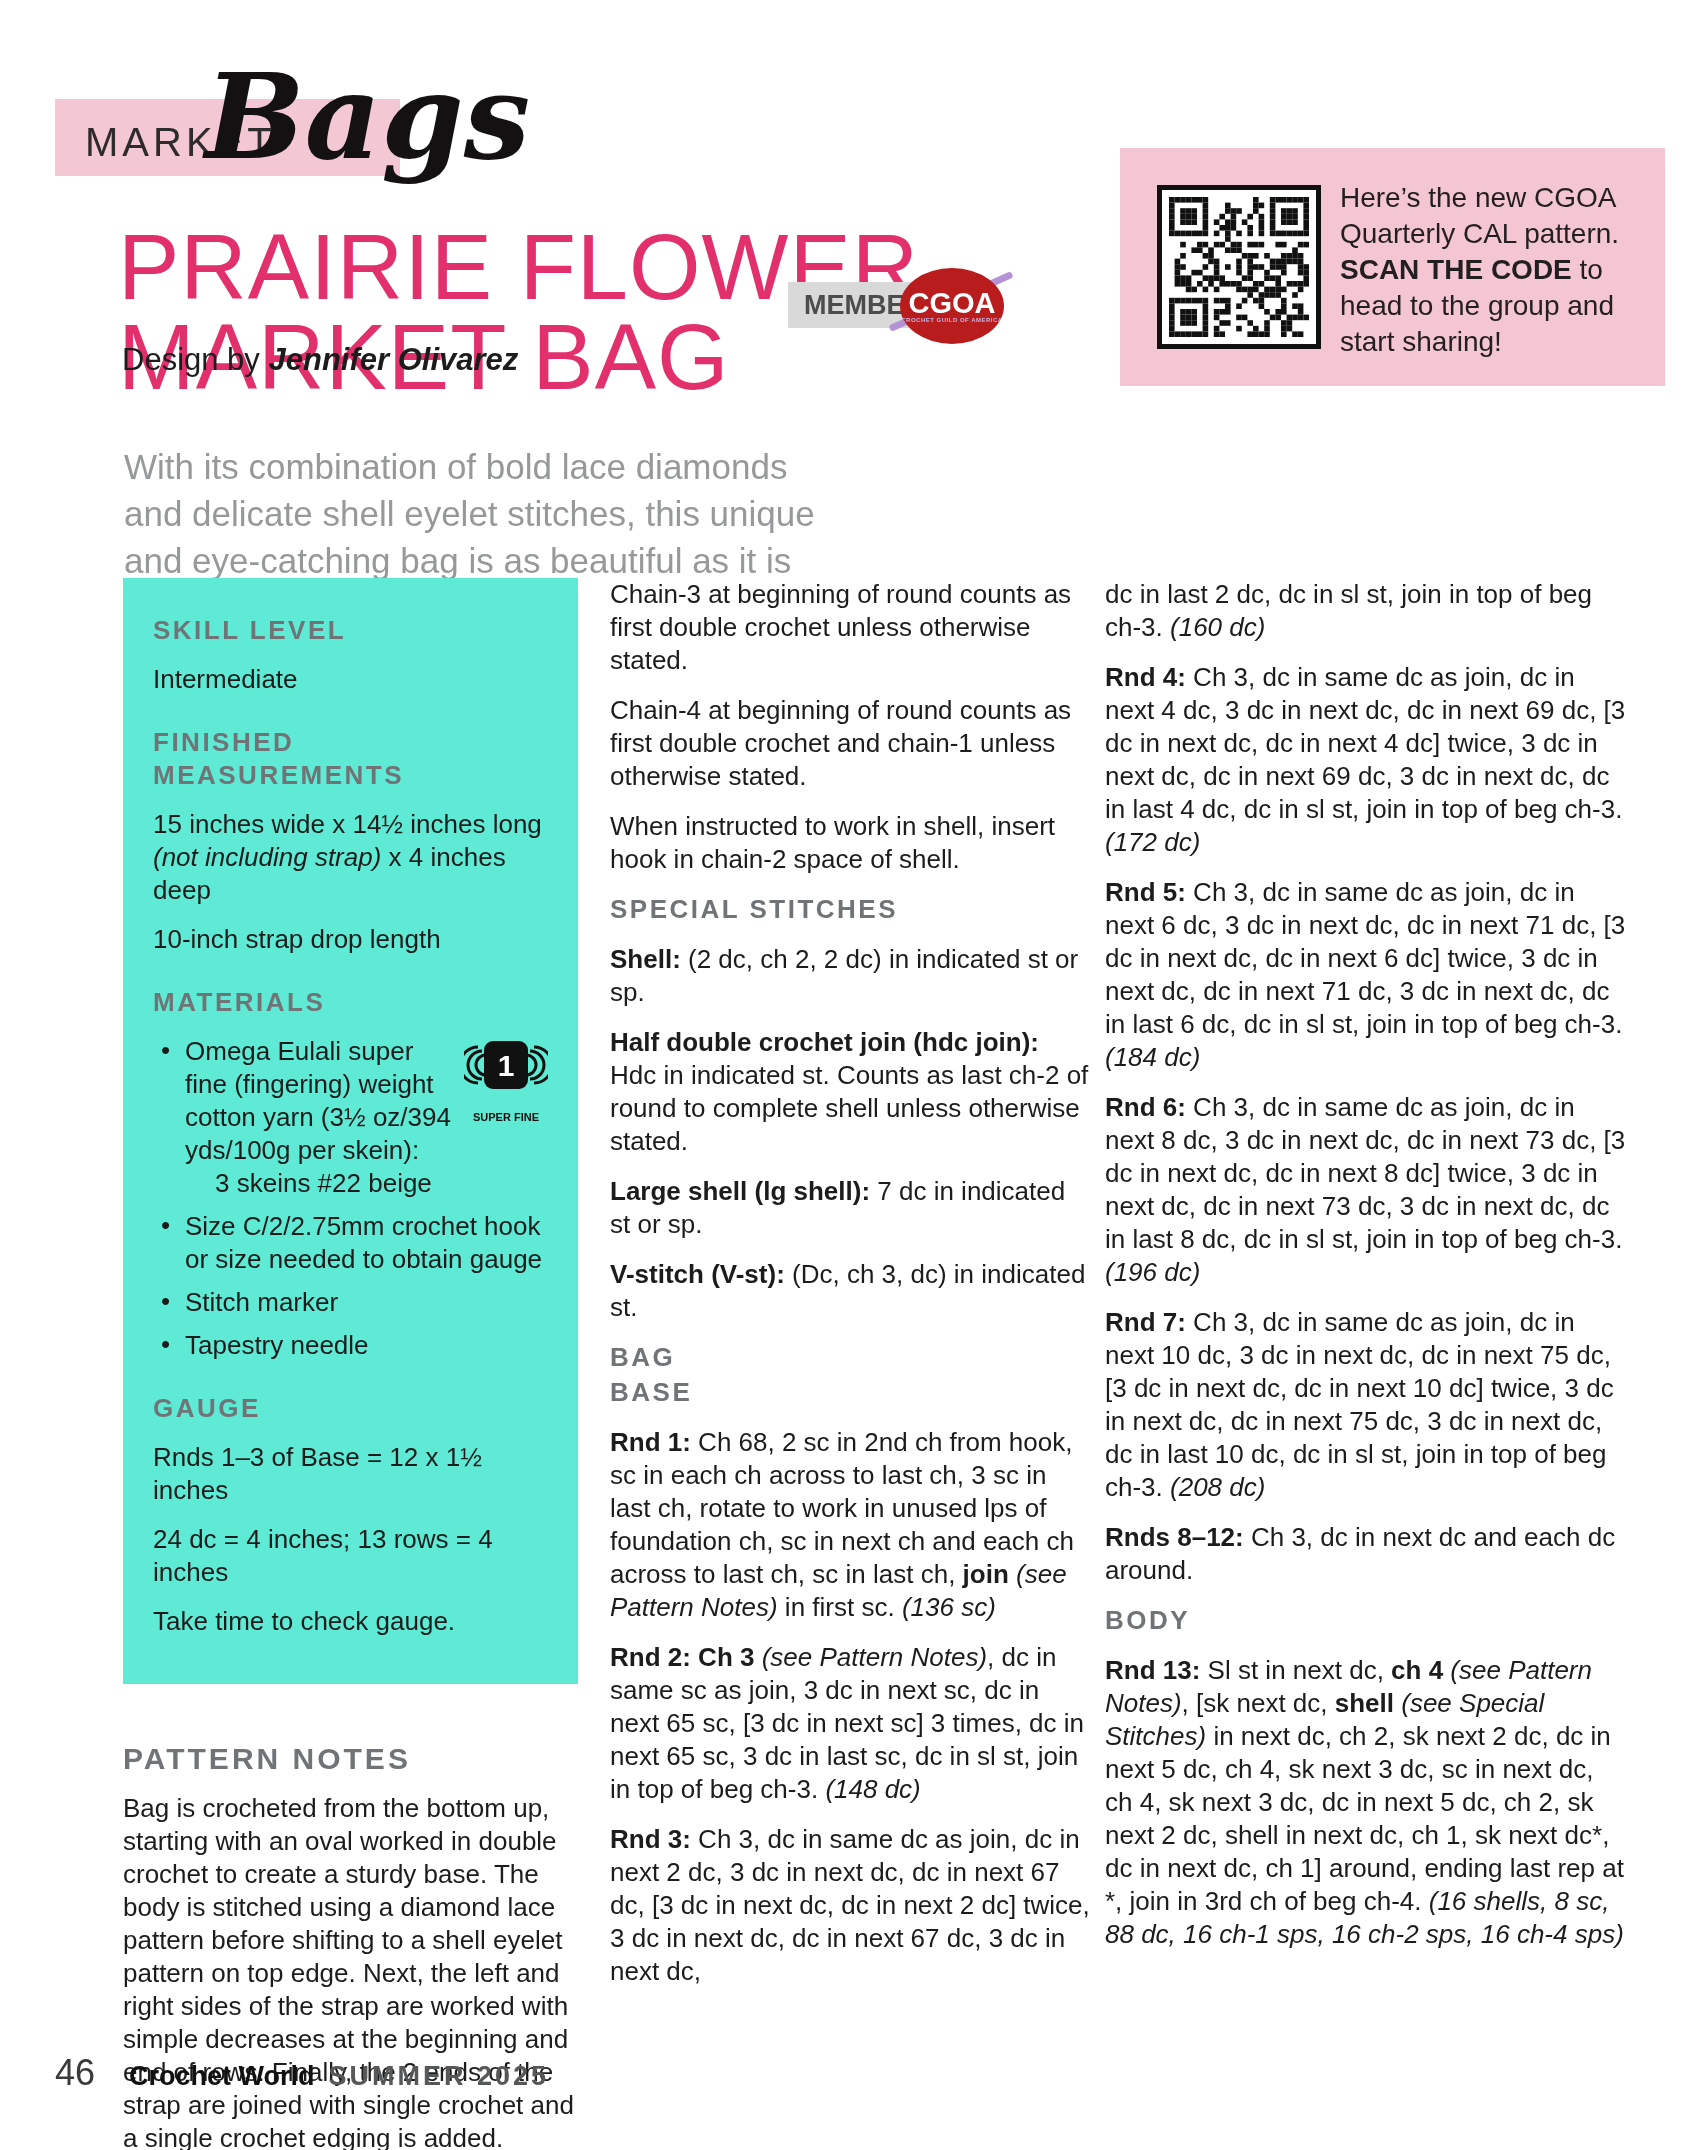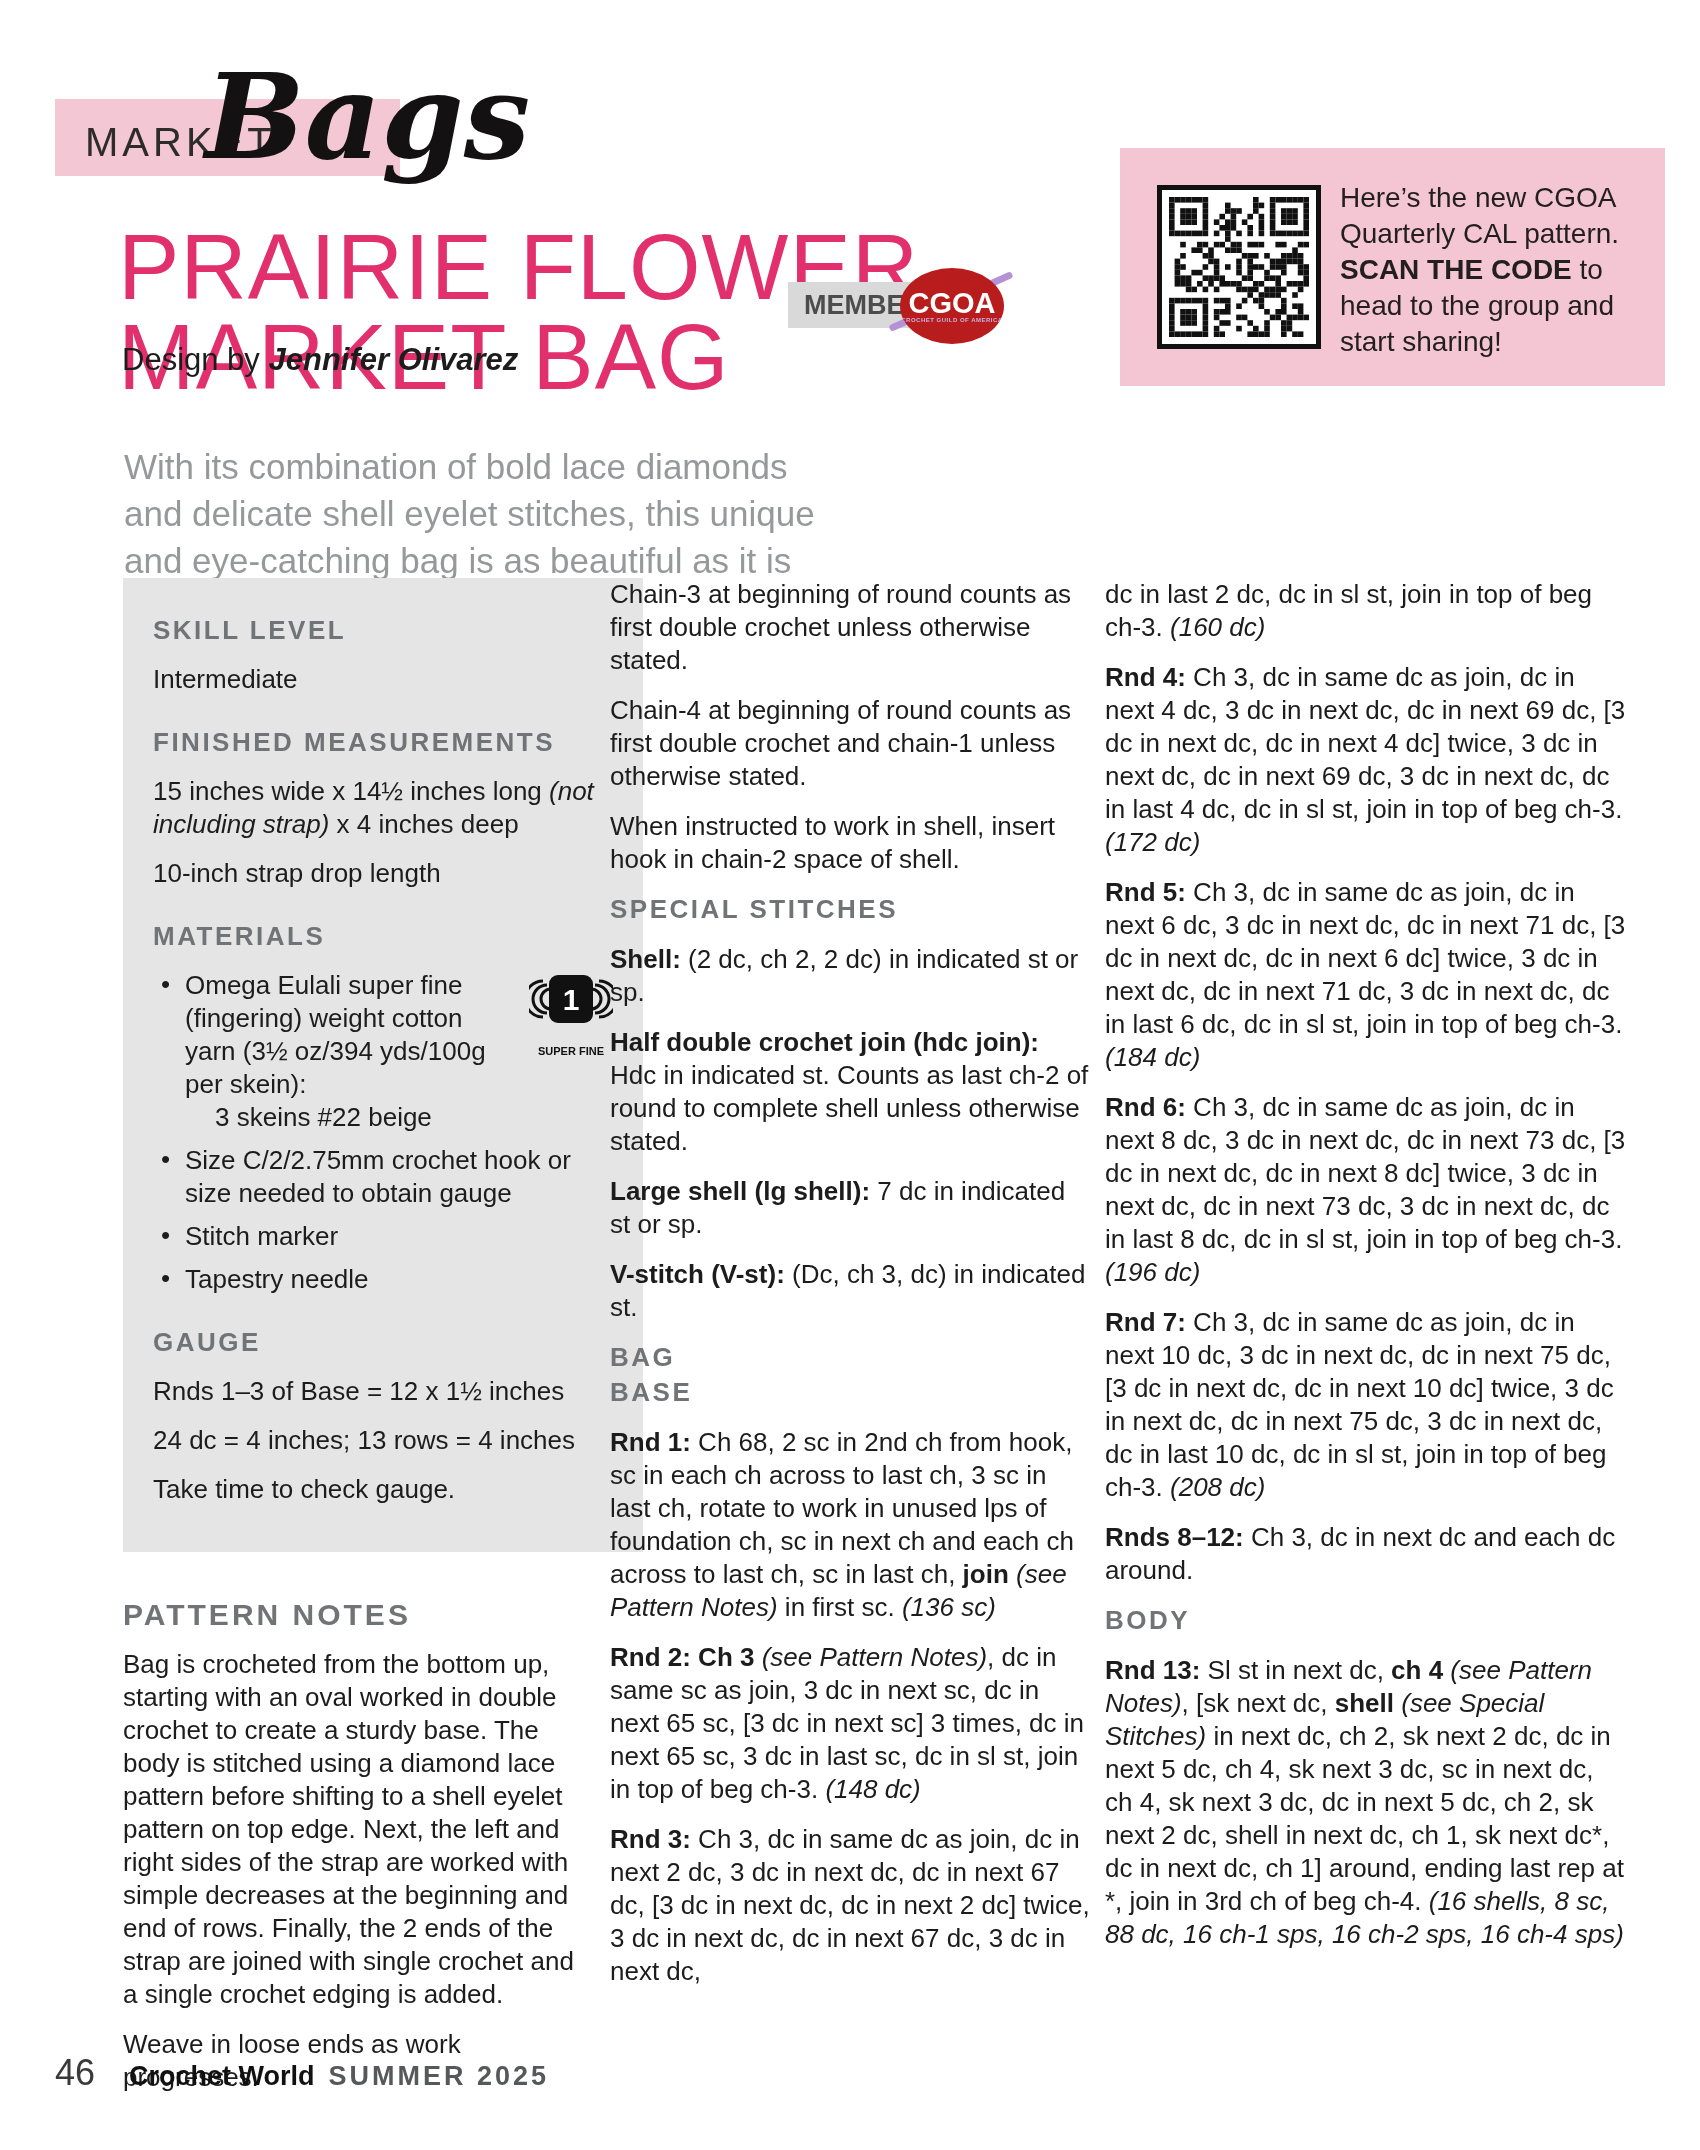--- a/index.html
+++ b/index.html
@@ -46,21 +46,21 @@
   .col{position:absolute;top:578px;font-size:26px;line-height:33px;}
   .col p{margin:0 0 17px 0;}
   .col-left{left:123px;width:472px;}
   .col-mid{left:610px;width:482px;}
   .col-right{left:1105px;width:522px;}
 
   .ghead{font-weight:700;color:#717477;letter-spacing:2.5px;font-size:26px;margin:0 0 6px 0;}
   .ghead-lg{font-size:30px;letter-spacing:3px;margin:0 0 10px 0;}
 
   
-  .info-box{background:#e5e5e5;padding:36px 30px 30px 30px;box-sizing:border-box;width:520px;margin-bottom:46px;}
+  .info-box{background:#5eead4;padding:36px 30px 30px 30px;box-sizing:border-box;width:455px;margin-bottom:58px;}
   .info-box p{margin:0 0 16px 0;}
   .info-box .sect{margin-bottom:30px;}
   .info-box .sect:last-child{margin-bottom:0;}
   ul.mat{list-style:none;margin:0;padding:0 0 0 6px;}
   ul.mat li{position:relative;padding-left:26px;margin-bottom:10px;}
   ul.mat li::before{content:"\2022";position:absolute;left:2px;top:-1px;font-size:26px;color:#1c1c1c;}
   .mat-sub{padding-left:30px;}
   .yarn-badge{float:right;width:84px;margin:4px 0 6px 10px;text-align:center;}
   .yarn-label{font-weight:700;font-size:11px;letter-spacing:0px;color:#111;margin-top:2px;}
 

